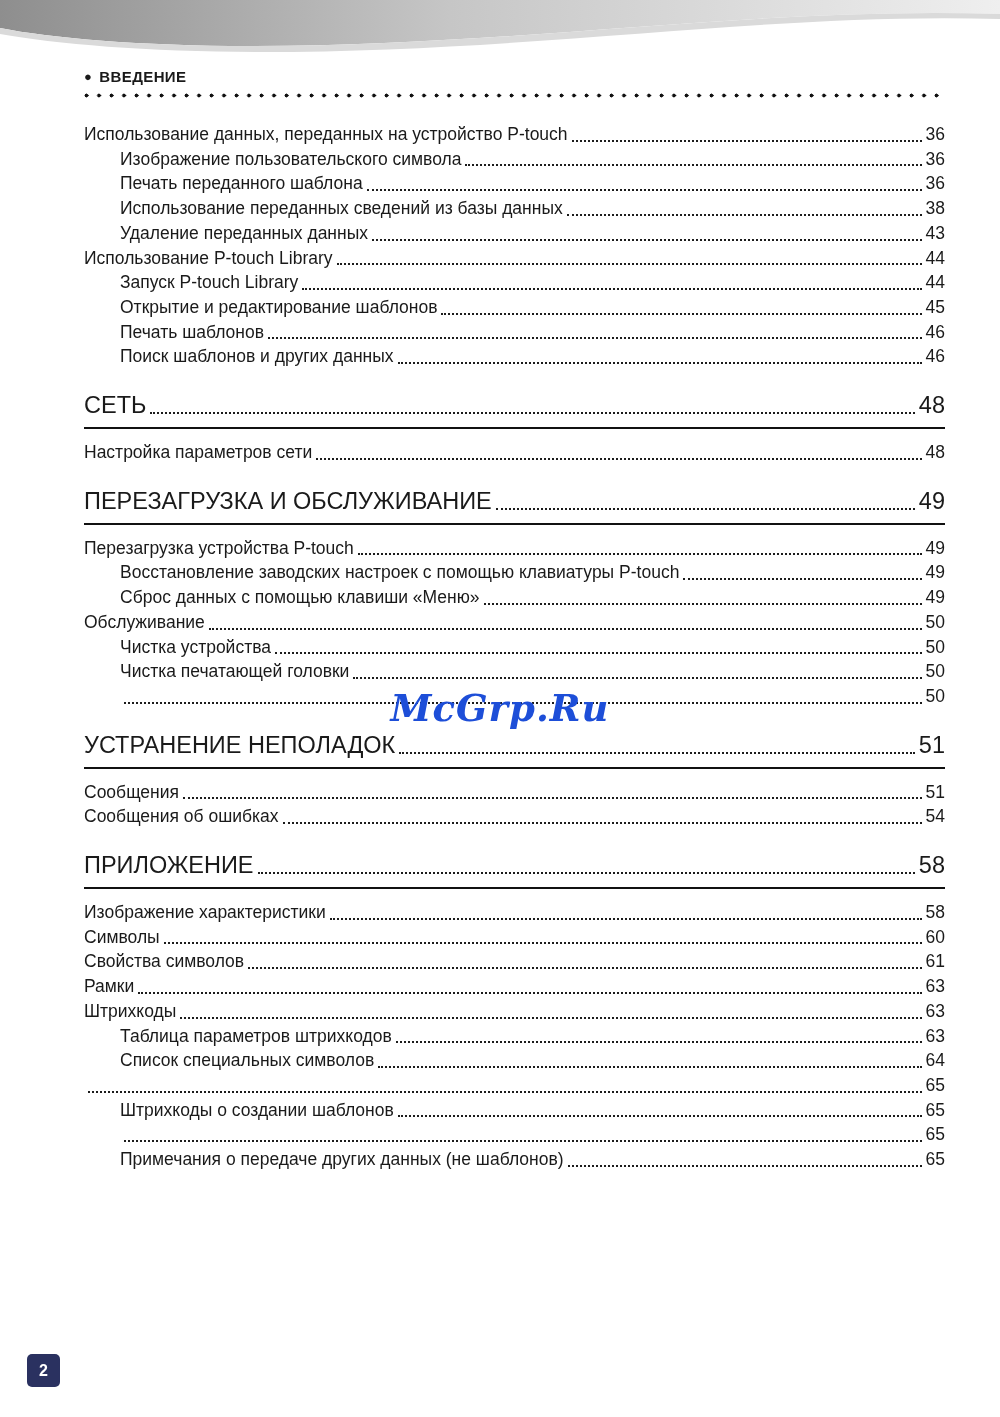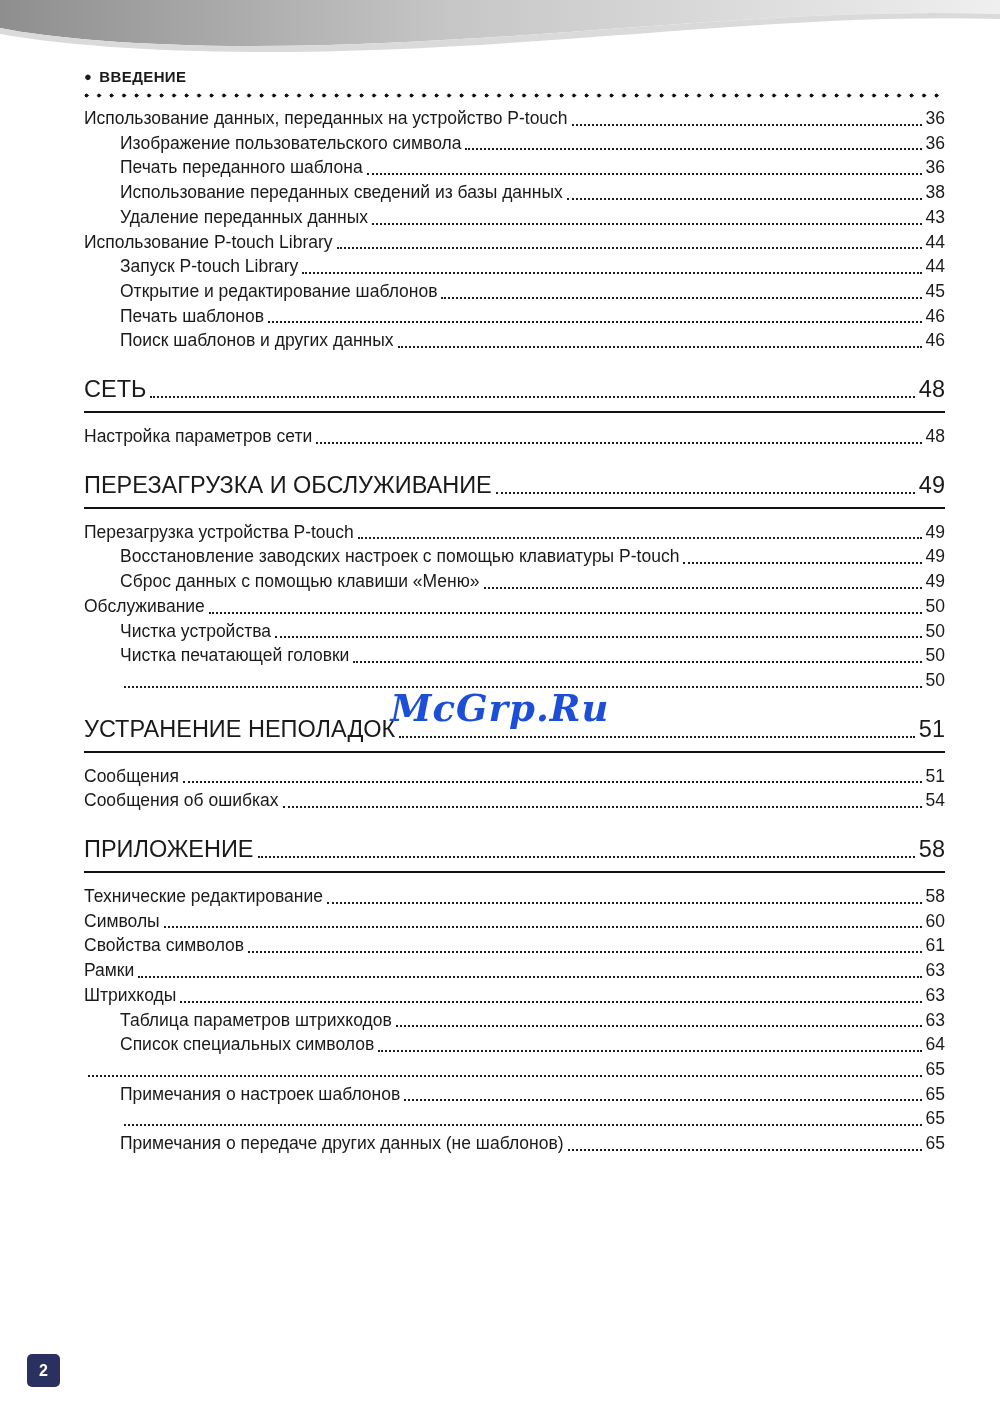--- a/index.html
+++ b/index.html
@@ -12,21 +12,21 @@
   .content{position:absolute;top:68px;left:84px;width:861px;}
 
   .doc-header{display:flex;align-items:center;gap:7px;font-size:15px;font-weight:bold;letter-spacing:.4px;}
   .doc-header .bullet{font-size:13px;line-height:1;}
   .header-dots{
     margin-top:8px;height:5px;width:100%;
     background-image:radial-gradient(circle at 2.5px 2.5px,#111 1.9px,transparent 2.1px);
     background-size:12.5px 5px;background-repeat:repeat-x;
   }
 
-  .toc{margin-top:8px;}
+  .toc{margin-top:24px;}
   .toc-row{display:flex;align-items:baseline;font-size:17.5px;line-height:24.7px;white-space:nowrap;}
   .toc-row.lvl1{padding-left:36px;}
   .toc-label{flex:0 0 auto;}
   .toc-leader{flex:1 1 auto;min-width:14px;border-bottom:2px dotted #1c1c1c;align-self:flex-end;margin:0 4px 5px 4px;}
   .toc-page{flex:0 0 auto;text-align:center;}
   sup{font-size:11px;vertical-align:super;line-height:0;}
 
   .toc-heading{font-size:23.5px;line-height:30px;margin-top:21px;}
   .toc-heading .toc-leader{margin-bottom:6px;}
   .heading-rule{border-top:2px solid #111;margin:7px 0 11px 0;height:0;}
@@ -185,21 +185,21 @@
         <span class="toc-leader"></span>
         <span class="toc-page">54</span>
       </div>
       <div class="toc-row toc-heading">
         <span class="toc-label">ПРИЛОЖЕНИЕ</span>
         <span class="toc-leader"></span>
         <span class="toc-page">58</span>
       </div>
       <div class="heading-rule"></div>
       <div class="toc-row lvl0">
-        <span class="toc-label">Технические редактирование</span>
+        <span class="toc-label">Изображение характеристики</span>
         <span class="toc-leader"></span>
         <span class="toc-page">58</span>
       </div>
       <div class="toc-row lvl0">
         <span class="toc-label">Символы</span>
         <span class="toc-leader"></span>
         <span class="toc-page">60</span>
       </div>
       <div class="toc-row lvl0">
         <span class="toc-label">Свойства символов</span>
@@ -224,21 +224,21 @@
       <div class="toc-row lvl1">
         <span class="toc-label">Список специальных символов</span>
         <span class="toc-leader"></span>
         <span class="toc-page">64</span>
       </div>
       <div class="toc-row lvl0">
         <span class="toc-leader"></span>
         <span class="toc-page">65</span>
       </div>
       <div class="toc-row lvl1">
-        <span class="toc-label">Примечания о настроек шаблонов</span>
+        <span class="toc-label">Штрихкоды о создании шаблонов</span>
         <span class="toc-leader"></span>
         <span class="toc-page">65</span>
       </div>
       <div class="toc-row lvl1">
         <span class="toc-leader"></span>
         <span class="toc-page">65</span>
       </div>
       <div class="toc-row lvl1">
         <span class="toc-label">Примечания о передаче других данных (не шаблонов)</span>
         <span class="toc-leader"></span>

